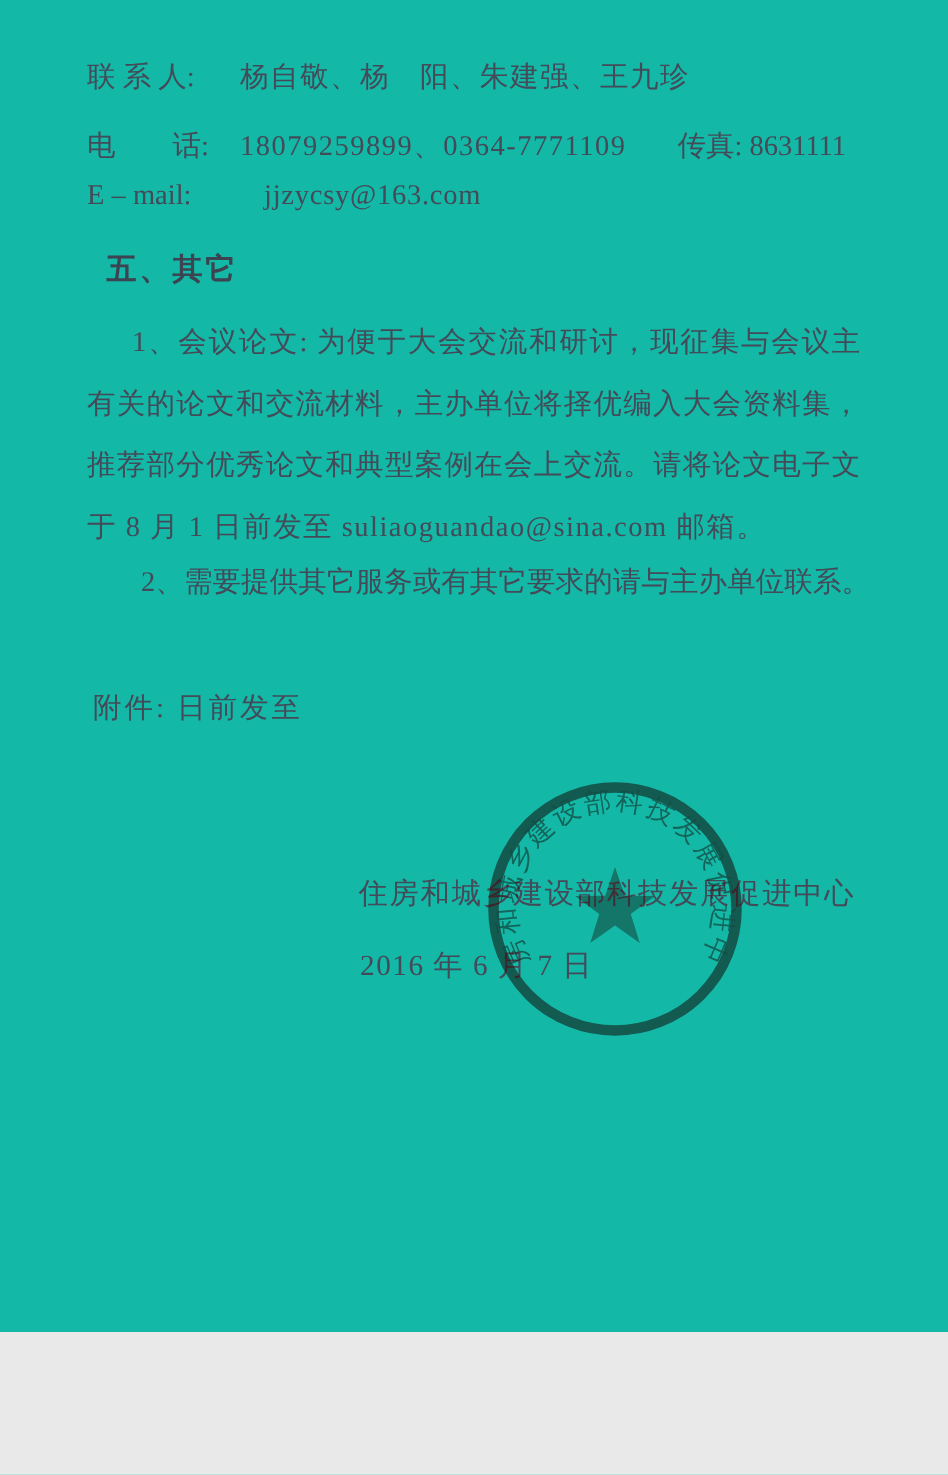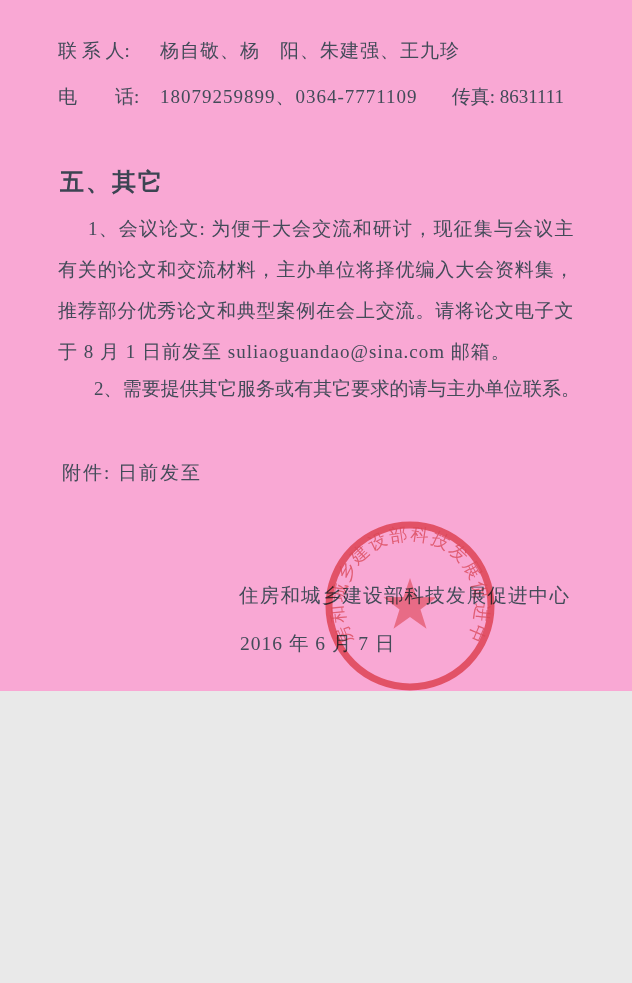--- a/index.html
+++ b/index.html
@@ -1,30 +1,30 @@
 <!DOCTYPE html>
 <html><head>
 <meta charset="utf-8">
 <style>
   html,body{margin:0;padding:0;background:#e9e9e9;}
   .page{
     position:relative;
-    width:632px;height:691px;
+    width:632px;height:888px;
     margin:0 auto;
-    background:#f9a8d4;
+    background:#14b8a6;
     font-family:"Liberation Serif","DejaVu Serif",serif;
     color:#434b59;
     overflow:hidden;
   }
   .line{position:absolute;font-size:19px;white-space:nowrap;}
   .label{display:inline-block;width:102px;}
   .contact-value{letter-spacing:1px;}
   .fax{margin-left:34px;}
   .email-value{margin-left:16px;letter-spacing:.5px;}
-  .heading{position:absolute;left:60px;top:166px;font-size:24px;font-weight:bold;letter-spacing:2px;color:#3c4452;}
+  .heading{position:absolute;left:71px;top:166px;font-size:20px;font-weight:bold;letter-spacing:2px;color:#3c4452;}
   .para{position:absolute;left:58px;width:516px;font-size:19px;}
   .para .pline{height:41px;line-height:41px;text-align:justify;text-align-last:justify;letter-spacing:.5px;overflow:hidden;}
   .para .pline.first{padding-left:30px;width:486px;}
   .para .pline.last{text-align:center;text-align-last:left;letter-spacing:1px;}
   .para2{position:absolute;left:64px;top:368px;width:516px;height:41px;line-height:41px;font-size:19px;}
   .para2 .inner{padding-left:30px;display:block;text-align:justify;text-align-last:justify;}
   .attachment{position:absolute;left:62px;top:452px;height:41px;line-height:41px;font-size:19px;letter-spacing:2px;}
   .signoff-org{position:absolute;left:239px;top:582px;width:336px;font-size:19.5px;letter-spacing:1.2px;white-space:nowrap;}
   .signoff-date{position:absolute;left:240px;top:630px;width:334px;font-size:19.5px;letter-spacing:1px;text-align:left;}
   .seal{position:absolute;left:318px;top:514px;width:184px;height:184px;mix-blend-mode:multiply;opacity:.92;}
@@ -37,20 +37,23 @@
 <div class="page">
 
   <div class="line" style="left:58px;top:38px;">
     <span class="label">联 系 人:</span><span class="contact-value">杨自敬、杨　阳、朱建强、王九珍</span>
   </div>
 
   <div class="line" style="left:58px;top:84px;">
     <span class="label">电　　话:</span><span class="contact-value">18079259899、0364-7771109</span><span class="fax">传真: 8631111</span>
   </div>
 
+  <div class="line" style="left:58px;top:120px;">
+    <span class="label">E – mail:</span><span class="email-value">jjzycsy@163.com</span>
+  </div>
 
   <div class="heading">五、其它</div>
 
   <div class="para" style="top:208px;">
     <div class="pline first">1、会议论文: 为便于大会交流和研讨，现征集与会议主题</div>
     <div class="pline">有关的论文和交流材料，主办单位将择优编入大会资料集，并</div>
     <div class="pline">推荐部分优秀论文和典型案例在会上交流。请将论文电子文稿</div>
     <div class="pline last">于 8 月 1 日前发至 suliaoguandao@sina.com 邮箱。</div>
   </div>
 

